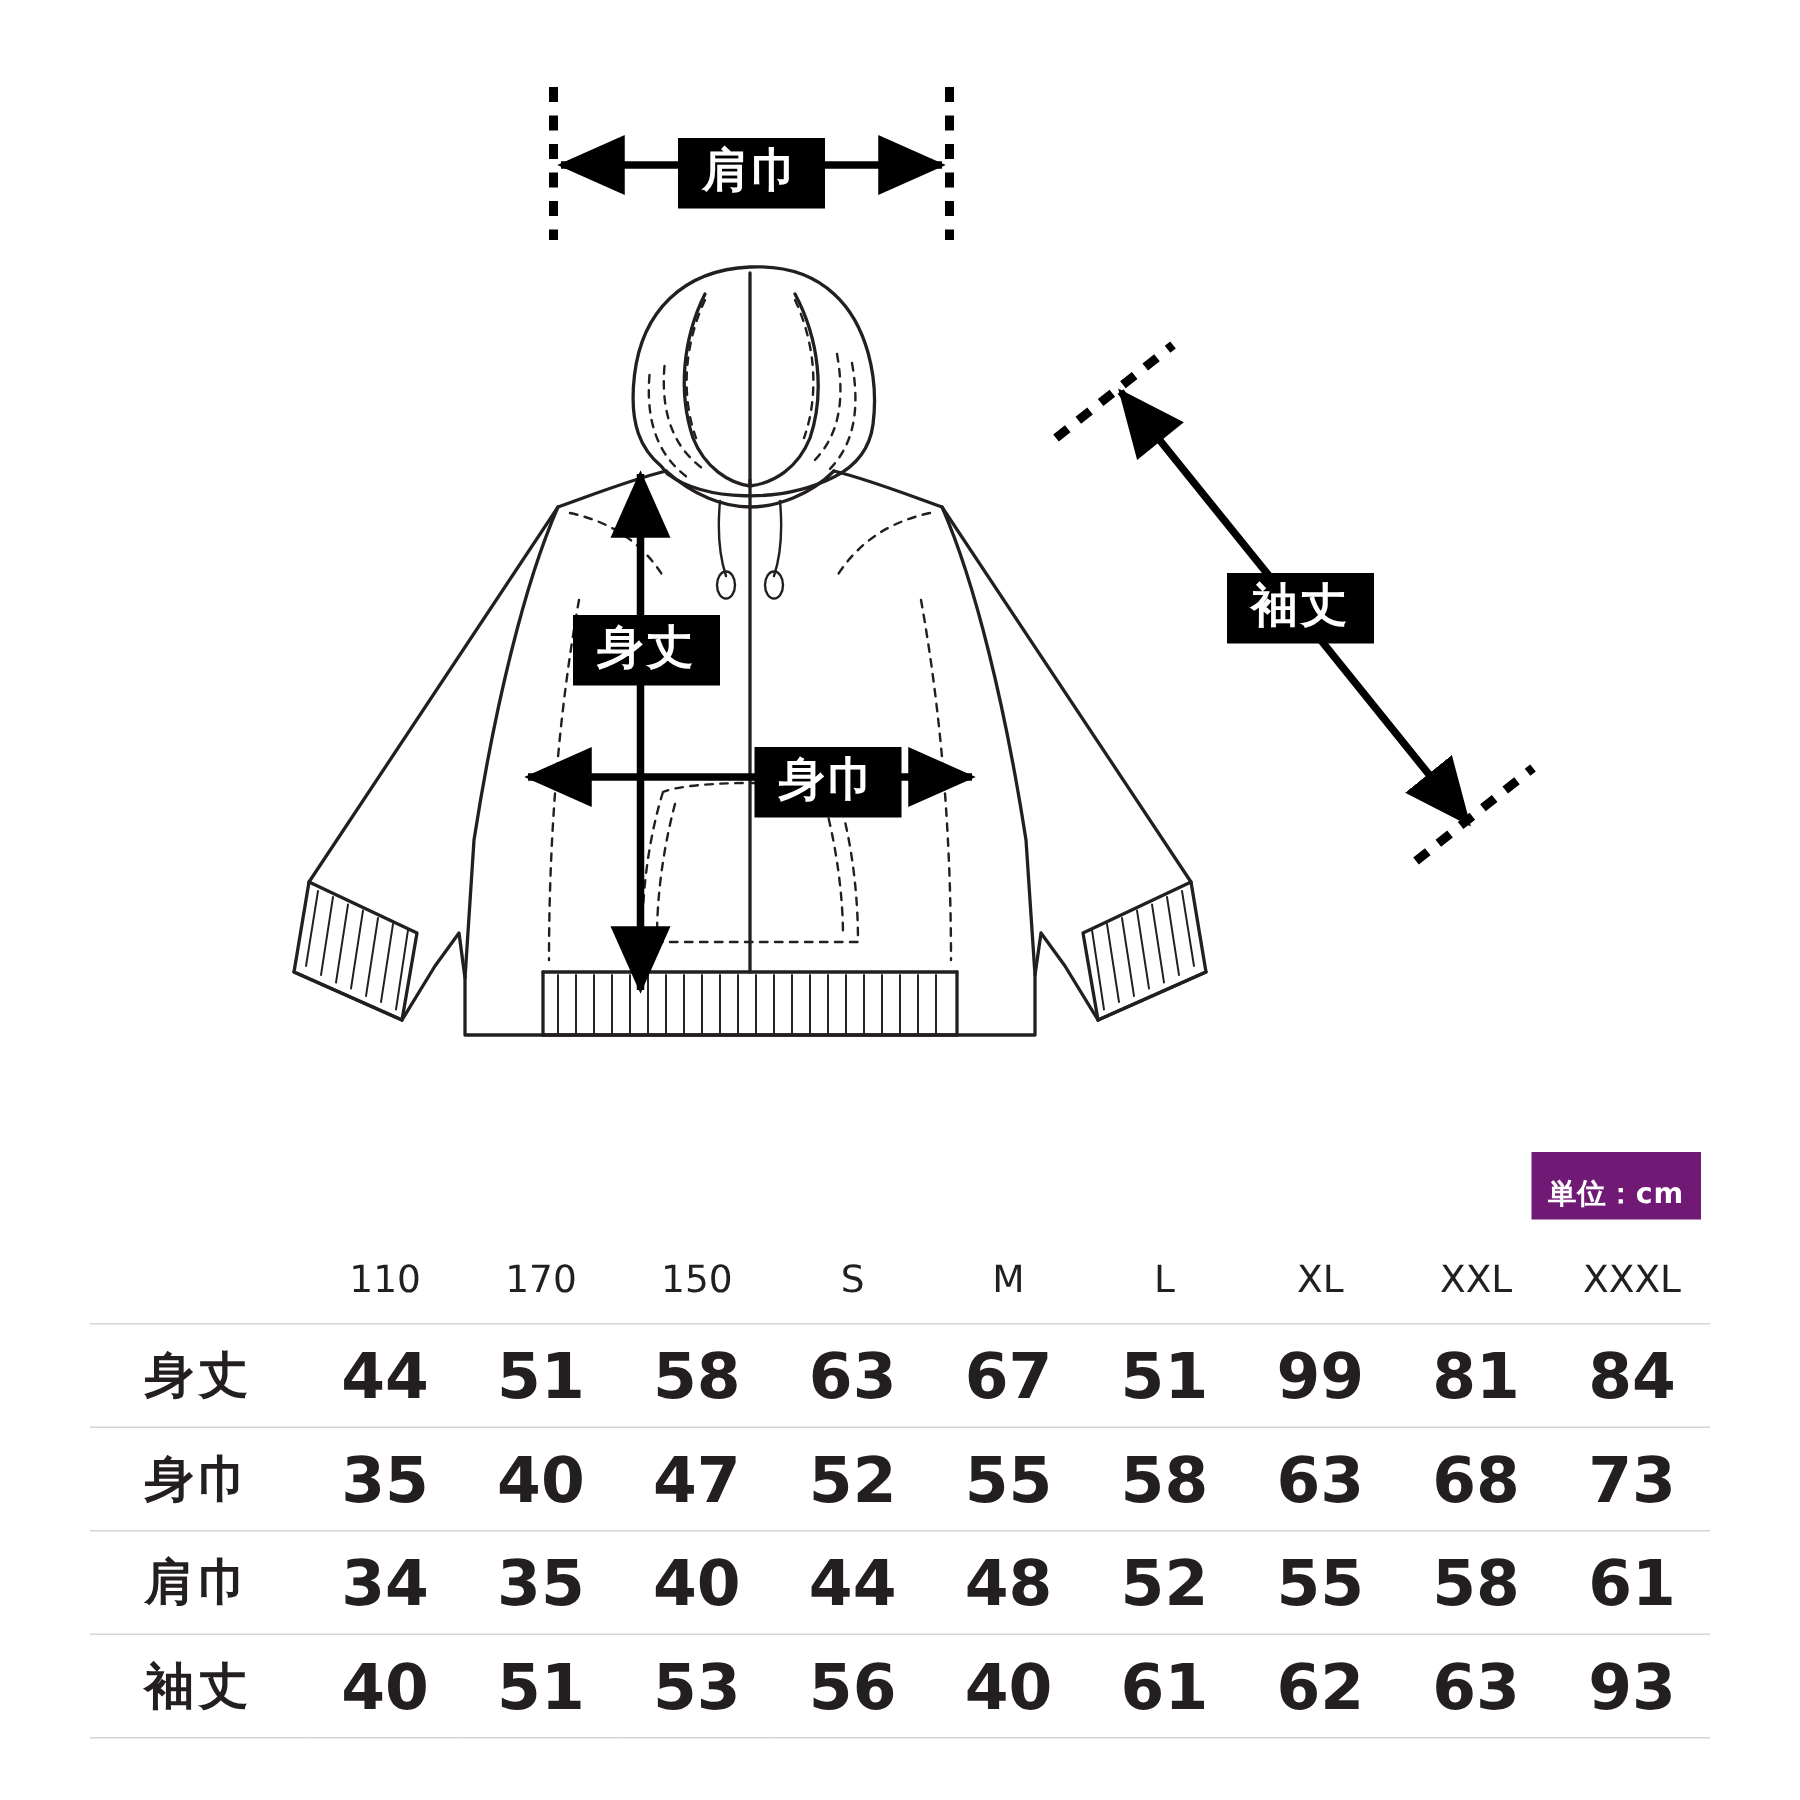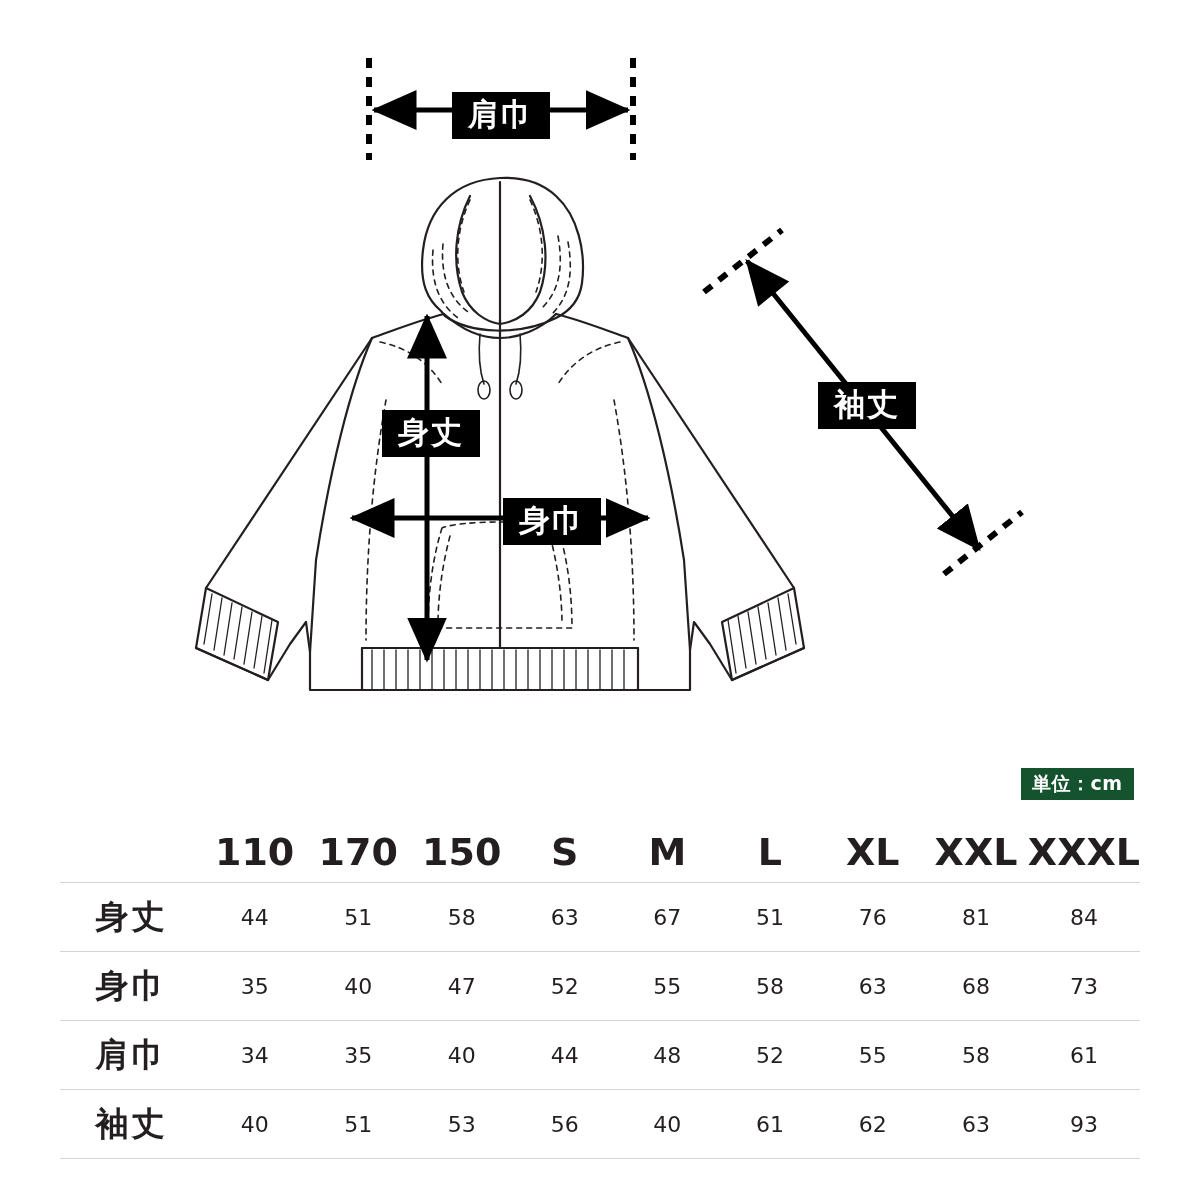--- a/index.html
+++ b/index.html
@@ -42,50 +42,50 @@
   }
   #label-katahaba { left: 452px; top: 92px; }
   #label-mitake   { left: 382px; top: 410px; }
   #label-mihaba   { left: 503px; top: 498px; }
   #label-sodetake { left: 818px; top: 382px; }
 
   .unit-badge {
     position: absolute;
     left: 1021px;
     top: 768px;
-    background: #14532d;
+    background: #701a75;
     color: #ffffff;
     font-family: "DejaVu Sans", "Liberation Sans", sans-serif;
     font-size: 19px;
     font-weight: 700;
-    padding: 6px 11px 7px 11px;
+    padding: 19px 11px 7px 11px;
     line-height: 1;
     letter-spacing: 0.5px;
   }
 
   
   #size-table {
     position: absolute;
     left: 60px;
     top: 822px;
     width: 1080px;
     border-collapse: collapse;
   }
   #size-table th, #size-table td {
     font-family: "DejaVu Sans", "Liberation Sans", sans-serif;
     text-align: center;
     padding: 0;
     height: 68px;
-    font-size: 22px;
+    font-size: 42px;
+    font-weight: 700;
+    color: #231f20;
+  }
+  #size-table thead th {
     font-weight: 400;
-    color: #231f20;
-  }
-  #size-table thead th {
-    font-weight: 700;
-    font-size: 38px;
+    font-size: 25px;
     height: 60px;
     border: none;
   }
   #size-table thead th.rowhead { width: 145px; }
   #size-table tbody th {
     font-weight: 700;
     font-size: 33px;
     letter-spacing: 3px;
     text-align: center;
   }
@@ -260,21 +260,21 @@
   </thead>
   <tbody>
     <tr>
       <th>身丈</th>
       <td>44</td>
       <td>51</td>
       <td>58</td>
       <td>63</td>
       <td>67</td>
       <td>51</td>
-      <td>76</td>
+      <td>99</td>
       <td>81</td>
       <td>84</td>
     </tr>
     <tr>
       <th>身巾</th>
       <td>35</td>
       <td>40</td>
       <td>47</td>
       <td>52</td>
       <td>55</td>

